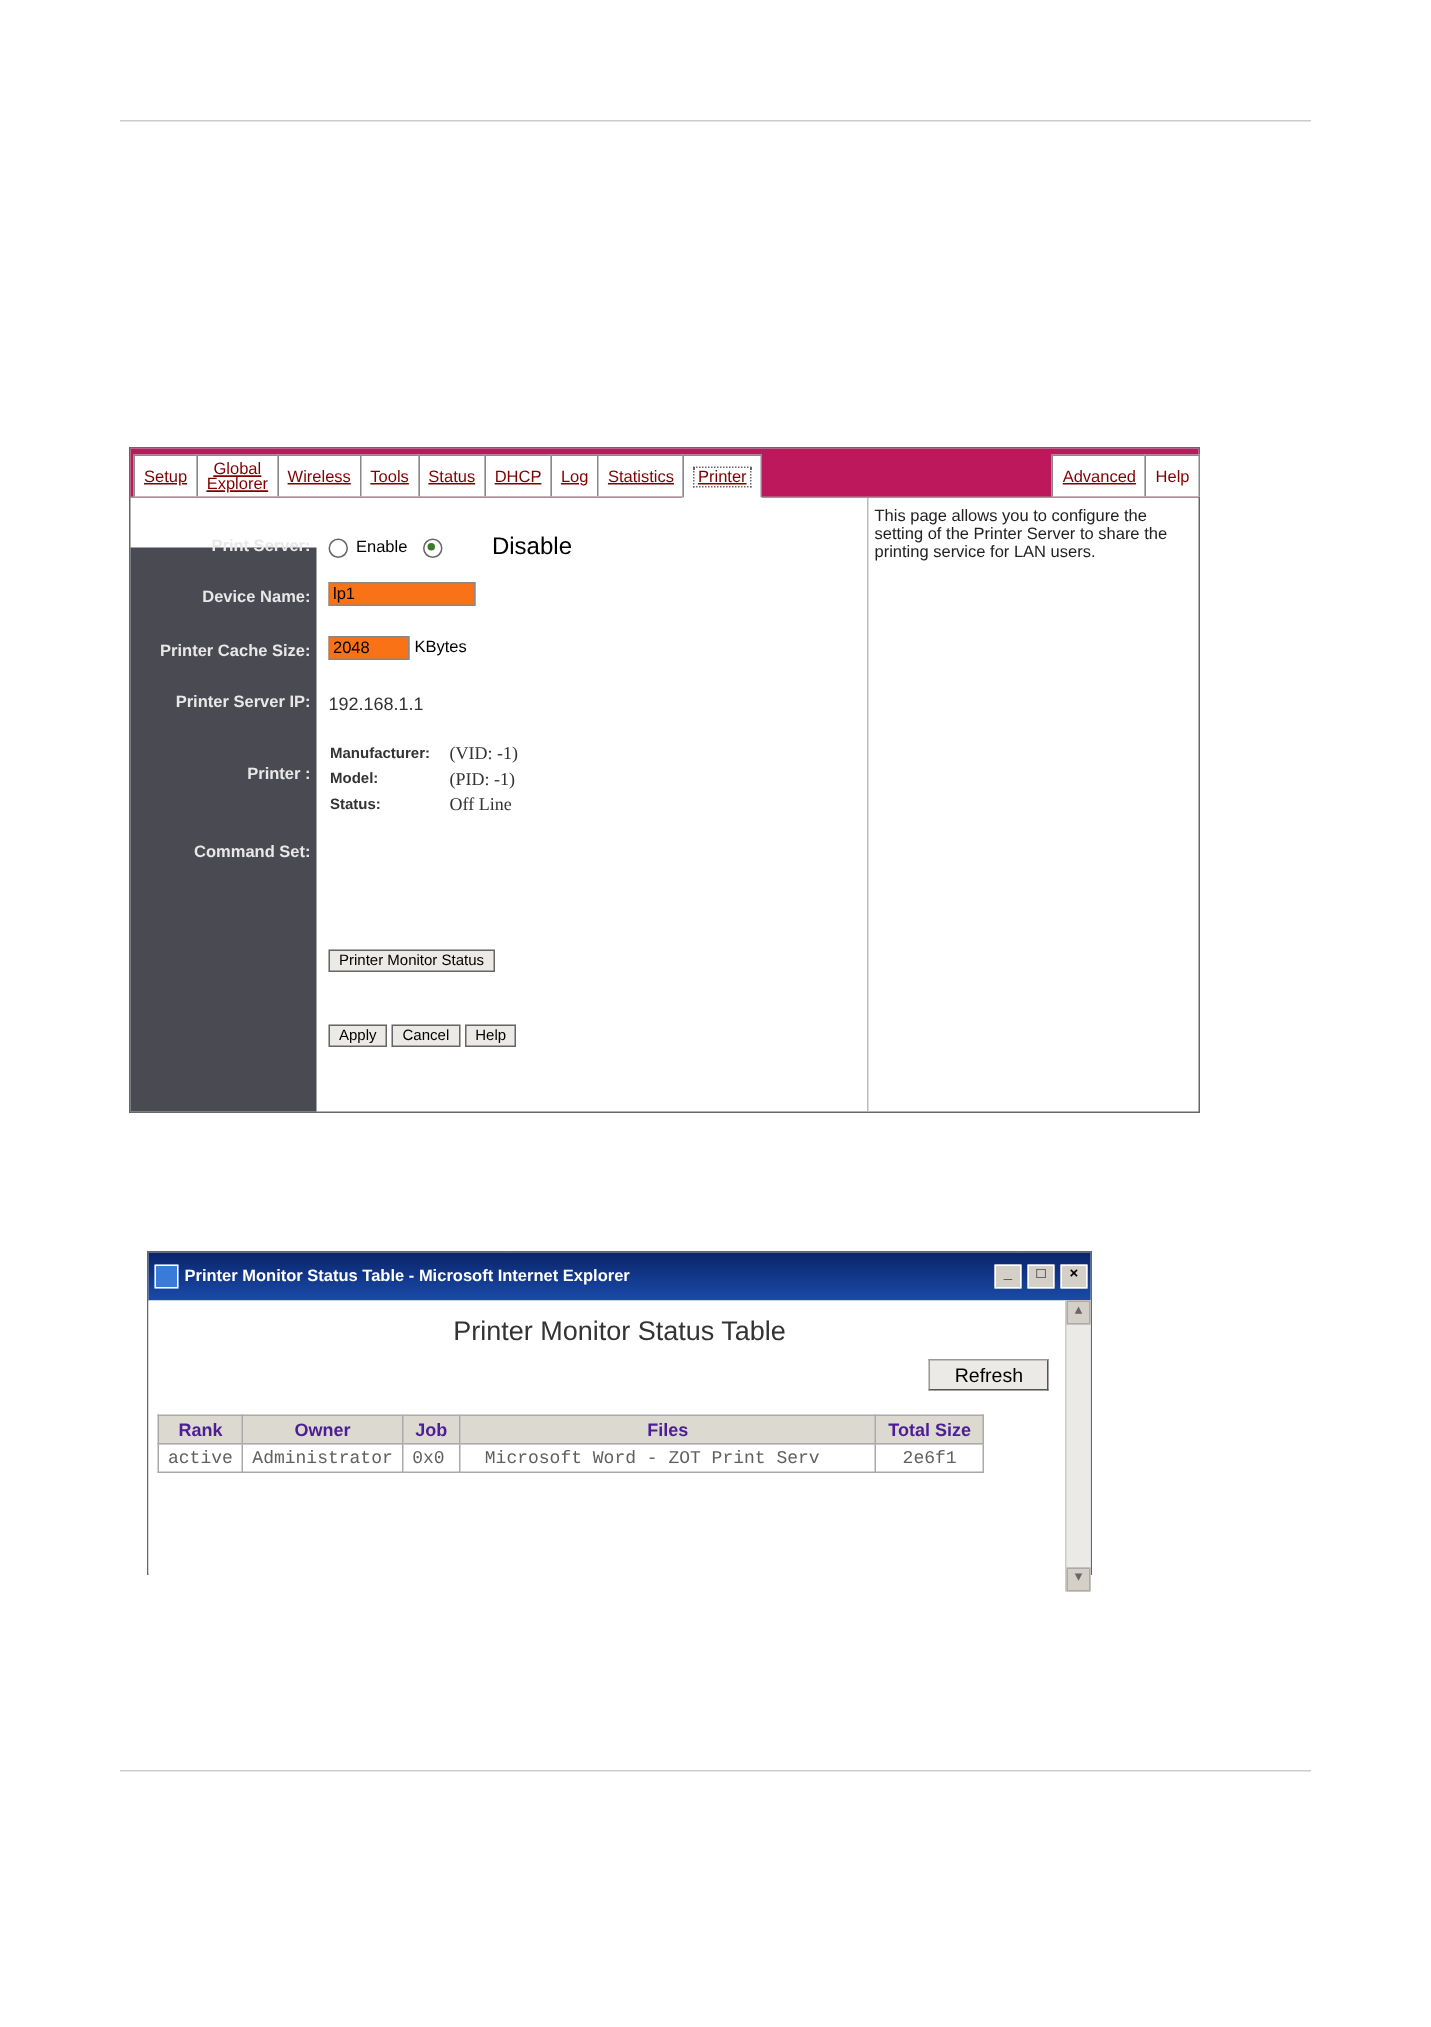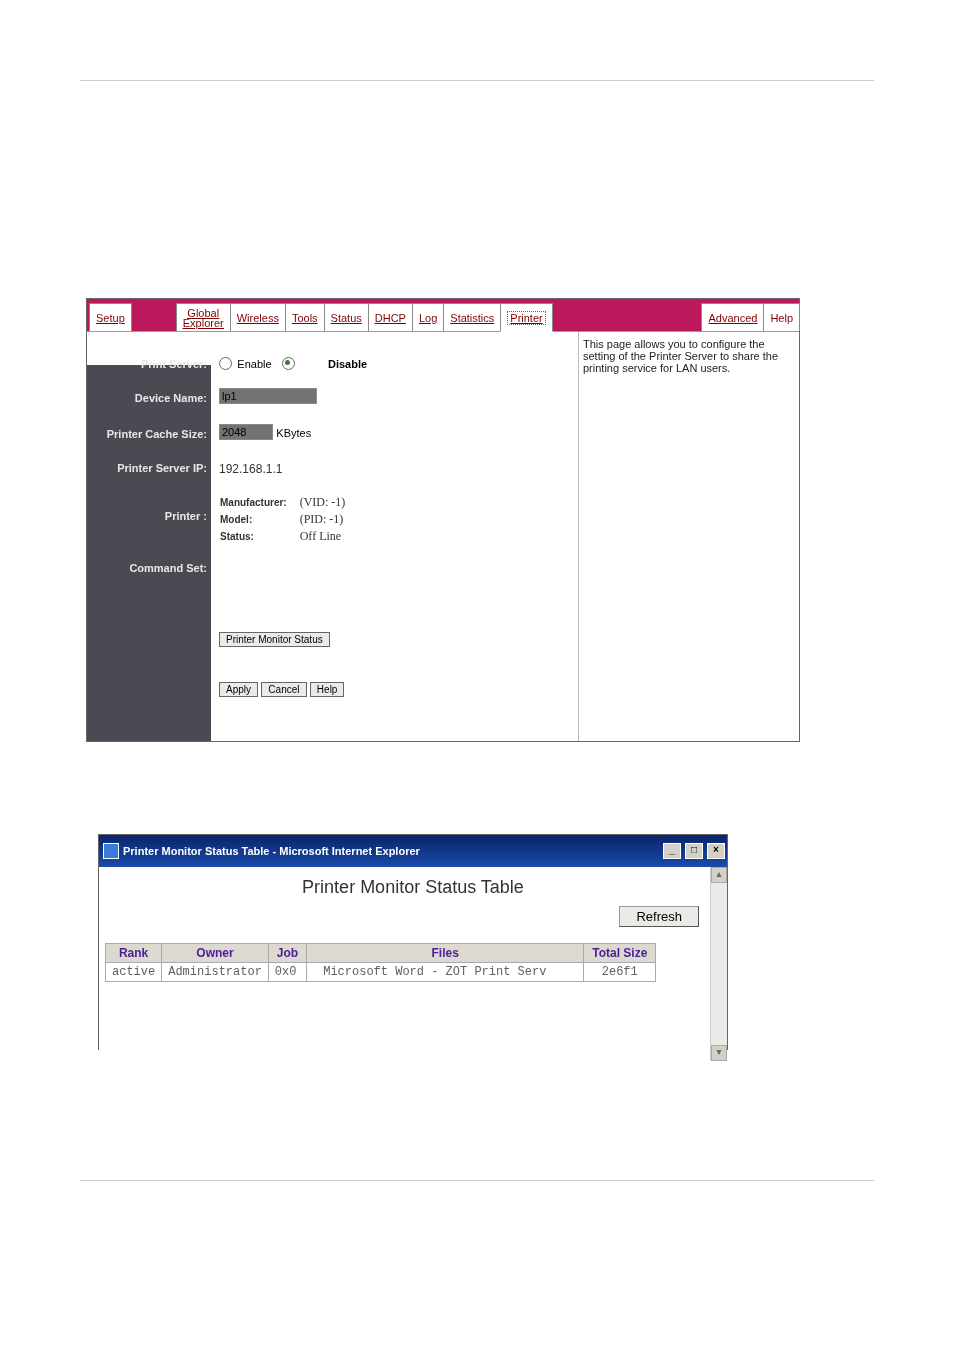--- a/index.html
+++ b/index.html
@@ -107,21 +107,21 @@
   .radio.checked::after {
     content: "";
     position: absolute;
     width: 5px; height: 5px;
     border-radius: 50%;
     background: #3a7a2a;
     top: 2px; left: 2px;
   }
   input.textin {
     border: 1px solid #888;
-    background: #737373;
+    background: #f97316;
     font-size: 11px;
     padding: 1px 2px;
   }
   .btn {
     border: 1px solid #666;
     background: #eceae6;
     font-size: 10px;
     padding: 1px 6px;
     display: inline-block;
   }
@@ -248,21 +248,21 @@
 <body>
 
 <div class="page">
   <div class="hr-top"></div>
 
   <div class="frame admin-frame">
     <div class="tab-row">
       <div class="tab">
           <span>Setup</span>
         </div>
-      <div class="tab" style="line-height:10px;margin-left:45px;">
+      <div class="tab" style="line-height:10px;">
         <span><span>Global</span><br><span>Explorer</span></span>
       </div>
       <div class="tab">
           <span>Wireless</span>
         </div>
       <div class="tab">
           <span>Tools</span>
         </div>
       <div class="tab">
           <span>Status</span>
@@ -292,21 +292,21 @@
       <div class="form-area">
         <div class="form-area-inner">
           <div class="darkcol"></div>
 
           <div class="label-on-dark" style="top:26px;">Print Server:</div>
           <div class="val-area" style="top:24px;">
             <span class="radio"></span>
             <span style="font-size:11px; font-weight:normal; vertical-align:middle;">Enable</span>
             &nbsp;
             <span class="radio checked"></span>
-            <span style="font-size:11px; font-weight:bold; vertical-align:middle;padding-left:28px;">Disable</span>
+            <span style="font-size:16px; font-weight:normal; vertical-align:middle;padding-left:28px;">Disable</span>
           </div>
 
           <div class="label-on-dark" style="top:60px;">Device Name:</div>
           <div class="val-area" style="top:56px;">
             <input class="textin" style="width: 92px;" value="lp1">
           </div>
 
           <div class="label-on-dark" style="top:96px;">Printer Cache Size:</div>
           <div class="val-area" style="top:92px;">
             <input class="textin" style="width: 48px;" value="2048">

